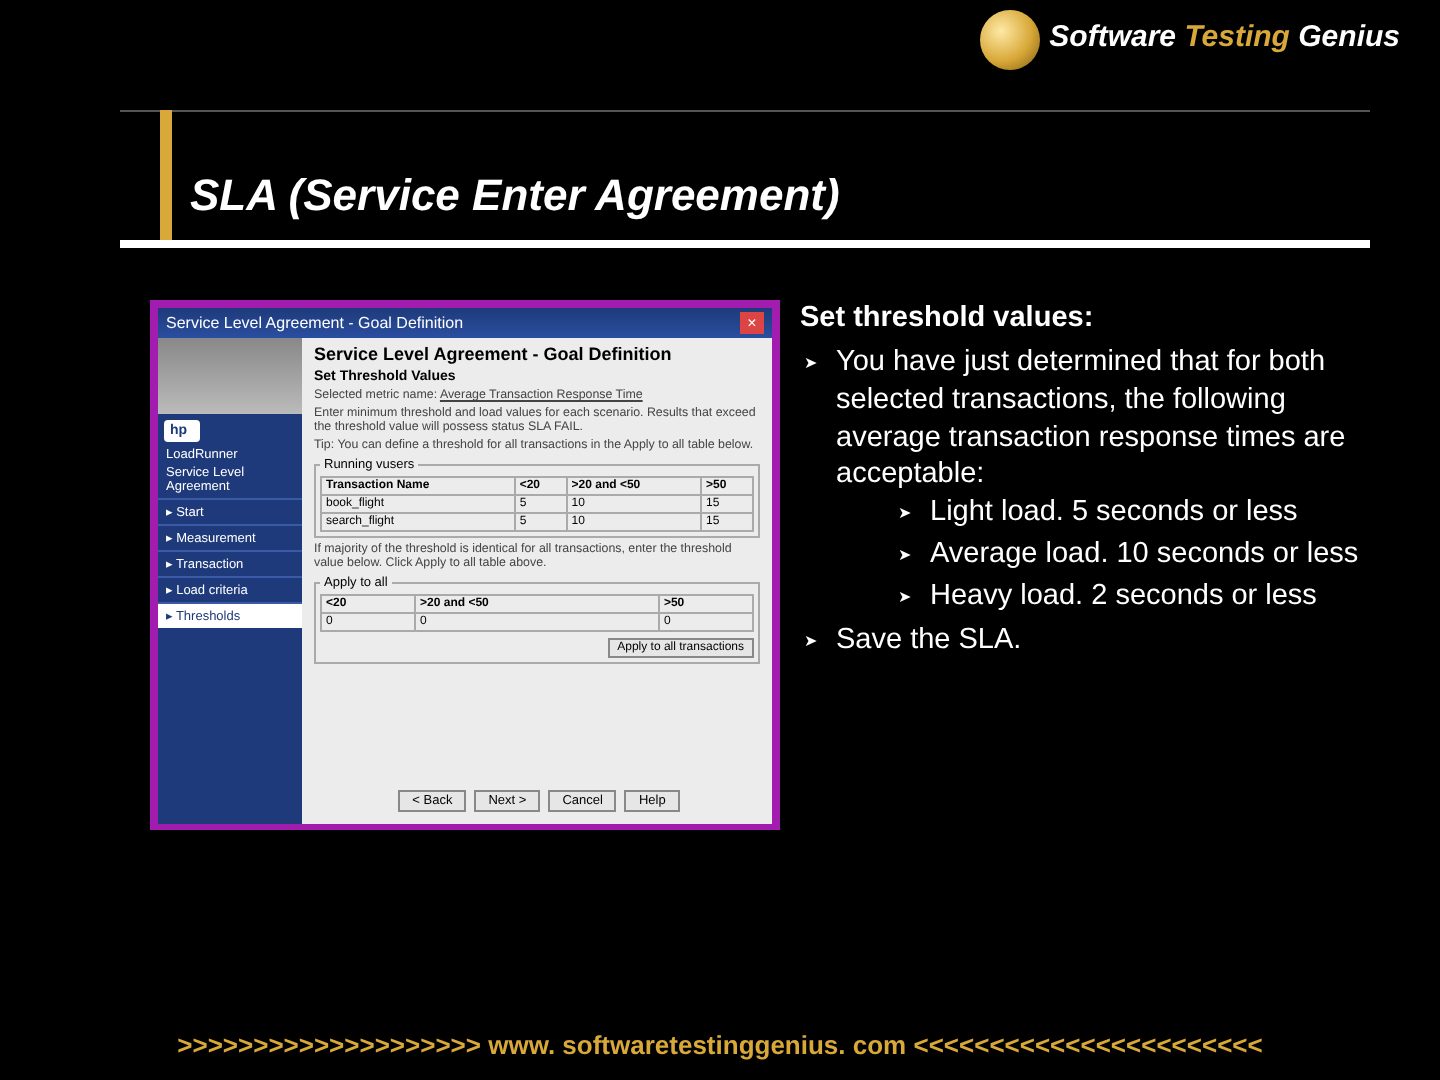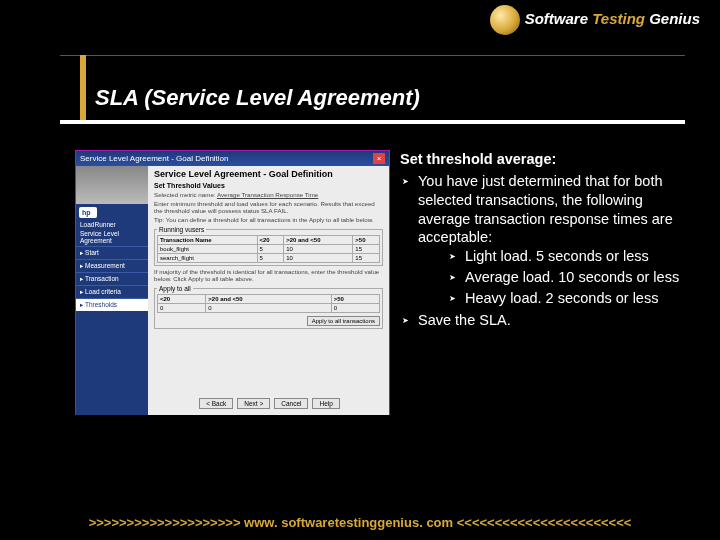--- a/index.html
+++ b/index.html
@@ -65,21 +65,21 @@
     background: #555;
   }
   
   .dlg {
     position: absolute;
     top: 150px;
     left: 75px;
     width: 315px;
     height: 265px;
     background: #0ea5e9;
-    border: 1px solid #a21caf;
+    border: 4px solid #a21caf;
     font-size: 7px;
     color: #000;
   }
   .dlg-title {
     background: linear-gradient(#1e3a7a,#2a4ea0);
     color: #fff;
     padding: 2px 4px;
     font-size: 8px;
     display: flex;
     justify-content: space-between;
@@ -169,21 +169,21 @@
 
 <div class="logo-orb"></div>
 <div class="logo-top">
   <span class="w1">Software</span>
   <span class="w2">Testing</span>
   <span class="w3">Genius</span>
 </div>
 
 <div class="thinrule"></div>
 <div class="tab"></div>
-<div class="title-row">SLA (Service Level Agreement)</div>
+<div class="title-row">SLA (Service Enter Agreement)</div>
 <div class="rule"></div>
 
 <div class="dlg">
   <div class="dlg-title">
     <span>Service Level Agreement - Goal Definition</span>
     <span class="dlg-x">×</span>
   </div>
   <div class="dlg-body">
     <div class="dlg-side">
       <div class="dlg-banner"></div>
@@ -257,21 +257,21 @@
         <button class="dlg-btn">&lt; Back</button>
         <button class="dlg-btn">Next &gt;</button>
         <button class="dlg-btn">Cancel</button>
         <button class="dlg-btn">Help</button>
       </div>
     </div>
   </div>
 </div>
 
 <div class="content">
-  <div class="lead">Set threshold average:</div>
+  <div class="lead">Set threshold values:</div>
   <ul class="b1">
     <li>
       <span>You have just determined that for both selected transactions, the following average transaction response times are acceptable:</span>
       <ul class="b2">
         <li>Light load. 5 seconds or less</li>
         <li>Average load. 10 seconds or less</li>
         <li>Heavy load. 2 seconds or less</li>
       </ul>
     </li>
     <li>Save the SLA.</li>

